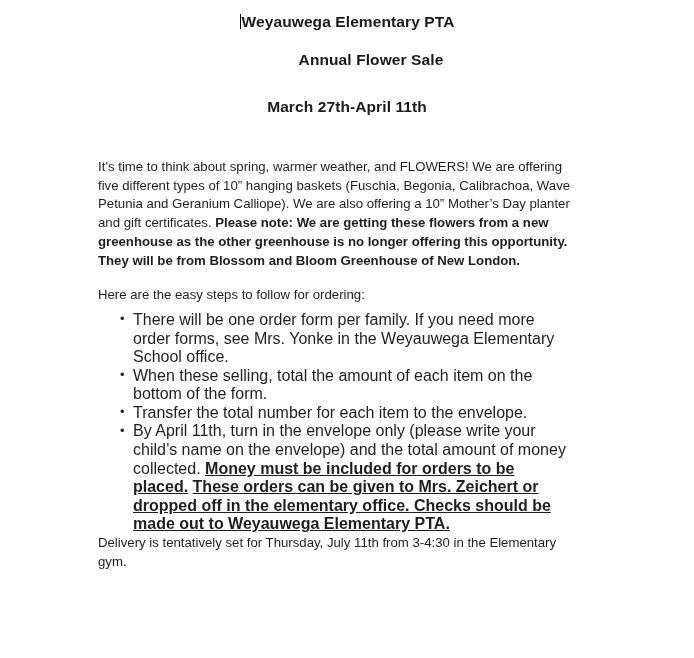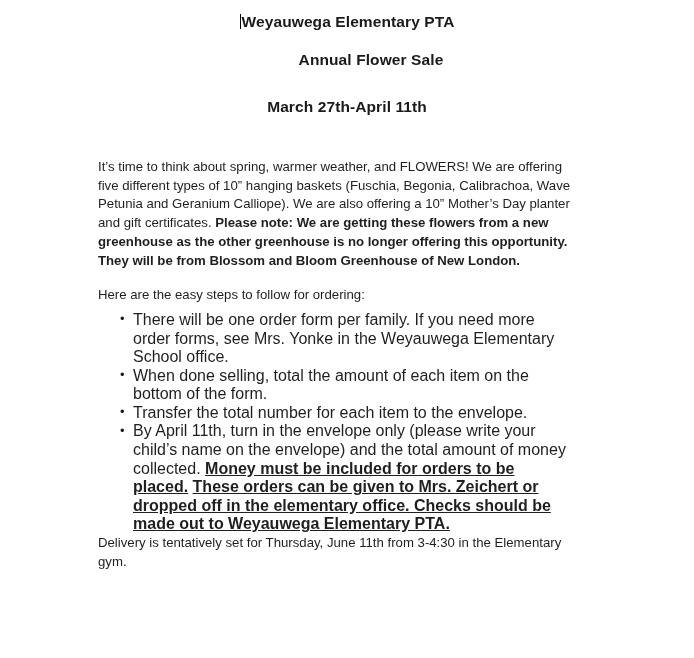--- a/index.html
+++ b/index.html
@@ -121,23 +121,23 @@
   </div>
 
   <div class="body-wrap">
 
     <p class="para intro"><span>It’s time to think about spring, warmer weather, and FLOWERS!  We are offering five different types of 10” hanging baskets (Fuschia, Begonia, Calibrachoa, Wave Petunia and Geranium Calliope).  We are also offering a 10” Mother’s Day planter and gift certificates.  </span><b>Please note:   We are getting these flowers from a new greenhouse as the other greenhouse is no longer offering this opportunity.  They will be from Blossom and Bloom Greenhouse of New London.</b></p>
 
     <p class="para steps-lead">Here are the easy steps to follow for ordering:</p>
 
     <ul class="steps">
       <li>There will be one order form per family.  If you need more order forms, see Mrs. Yonke in the Weyauwega Elementary School office.</li>
-      <li> When done selling, total the amount of each item on the bottom of the form.</li>
+      <li> When these selling, total the amount of each item on the bottom of the form.</li>
       <li> Transfer the total number for each item to the envelope.</li>
       <li><span> By April 11th, turn in the envelope only (please write your child’s name on the envelope) and the total amount of money collected.  </span><span class="bu">Money must be included for orders to be placed.</span><span> </span><span class="bu">These orders can be given to Mrs. Zeichert or dropped off in the elementary office.   Checks should be made out to Weyauwega Elementary PTA.</span></li>
     </ul>
 
 
-    <p class="para closing"> Delivery is tentatively set for Thursday, June 11th  from 3-4:30 in the Elementary gym.</p>
+    <p class="para closing"> Delivery is tentatively set for Thursday, July 11th  from 3-4:30 in the Elementary gym.</p>
 
   </div>
 
 </div>
 
 </body></html>

